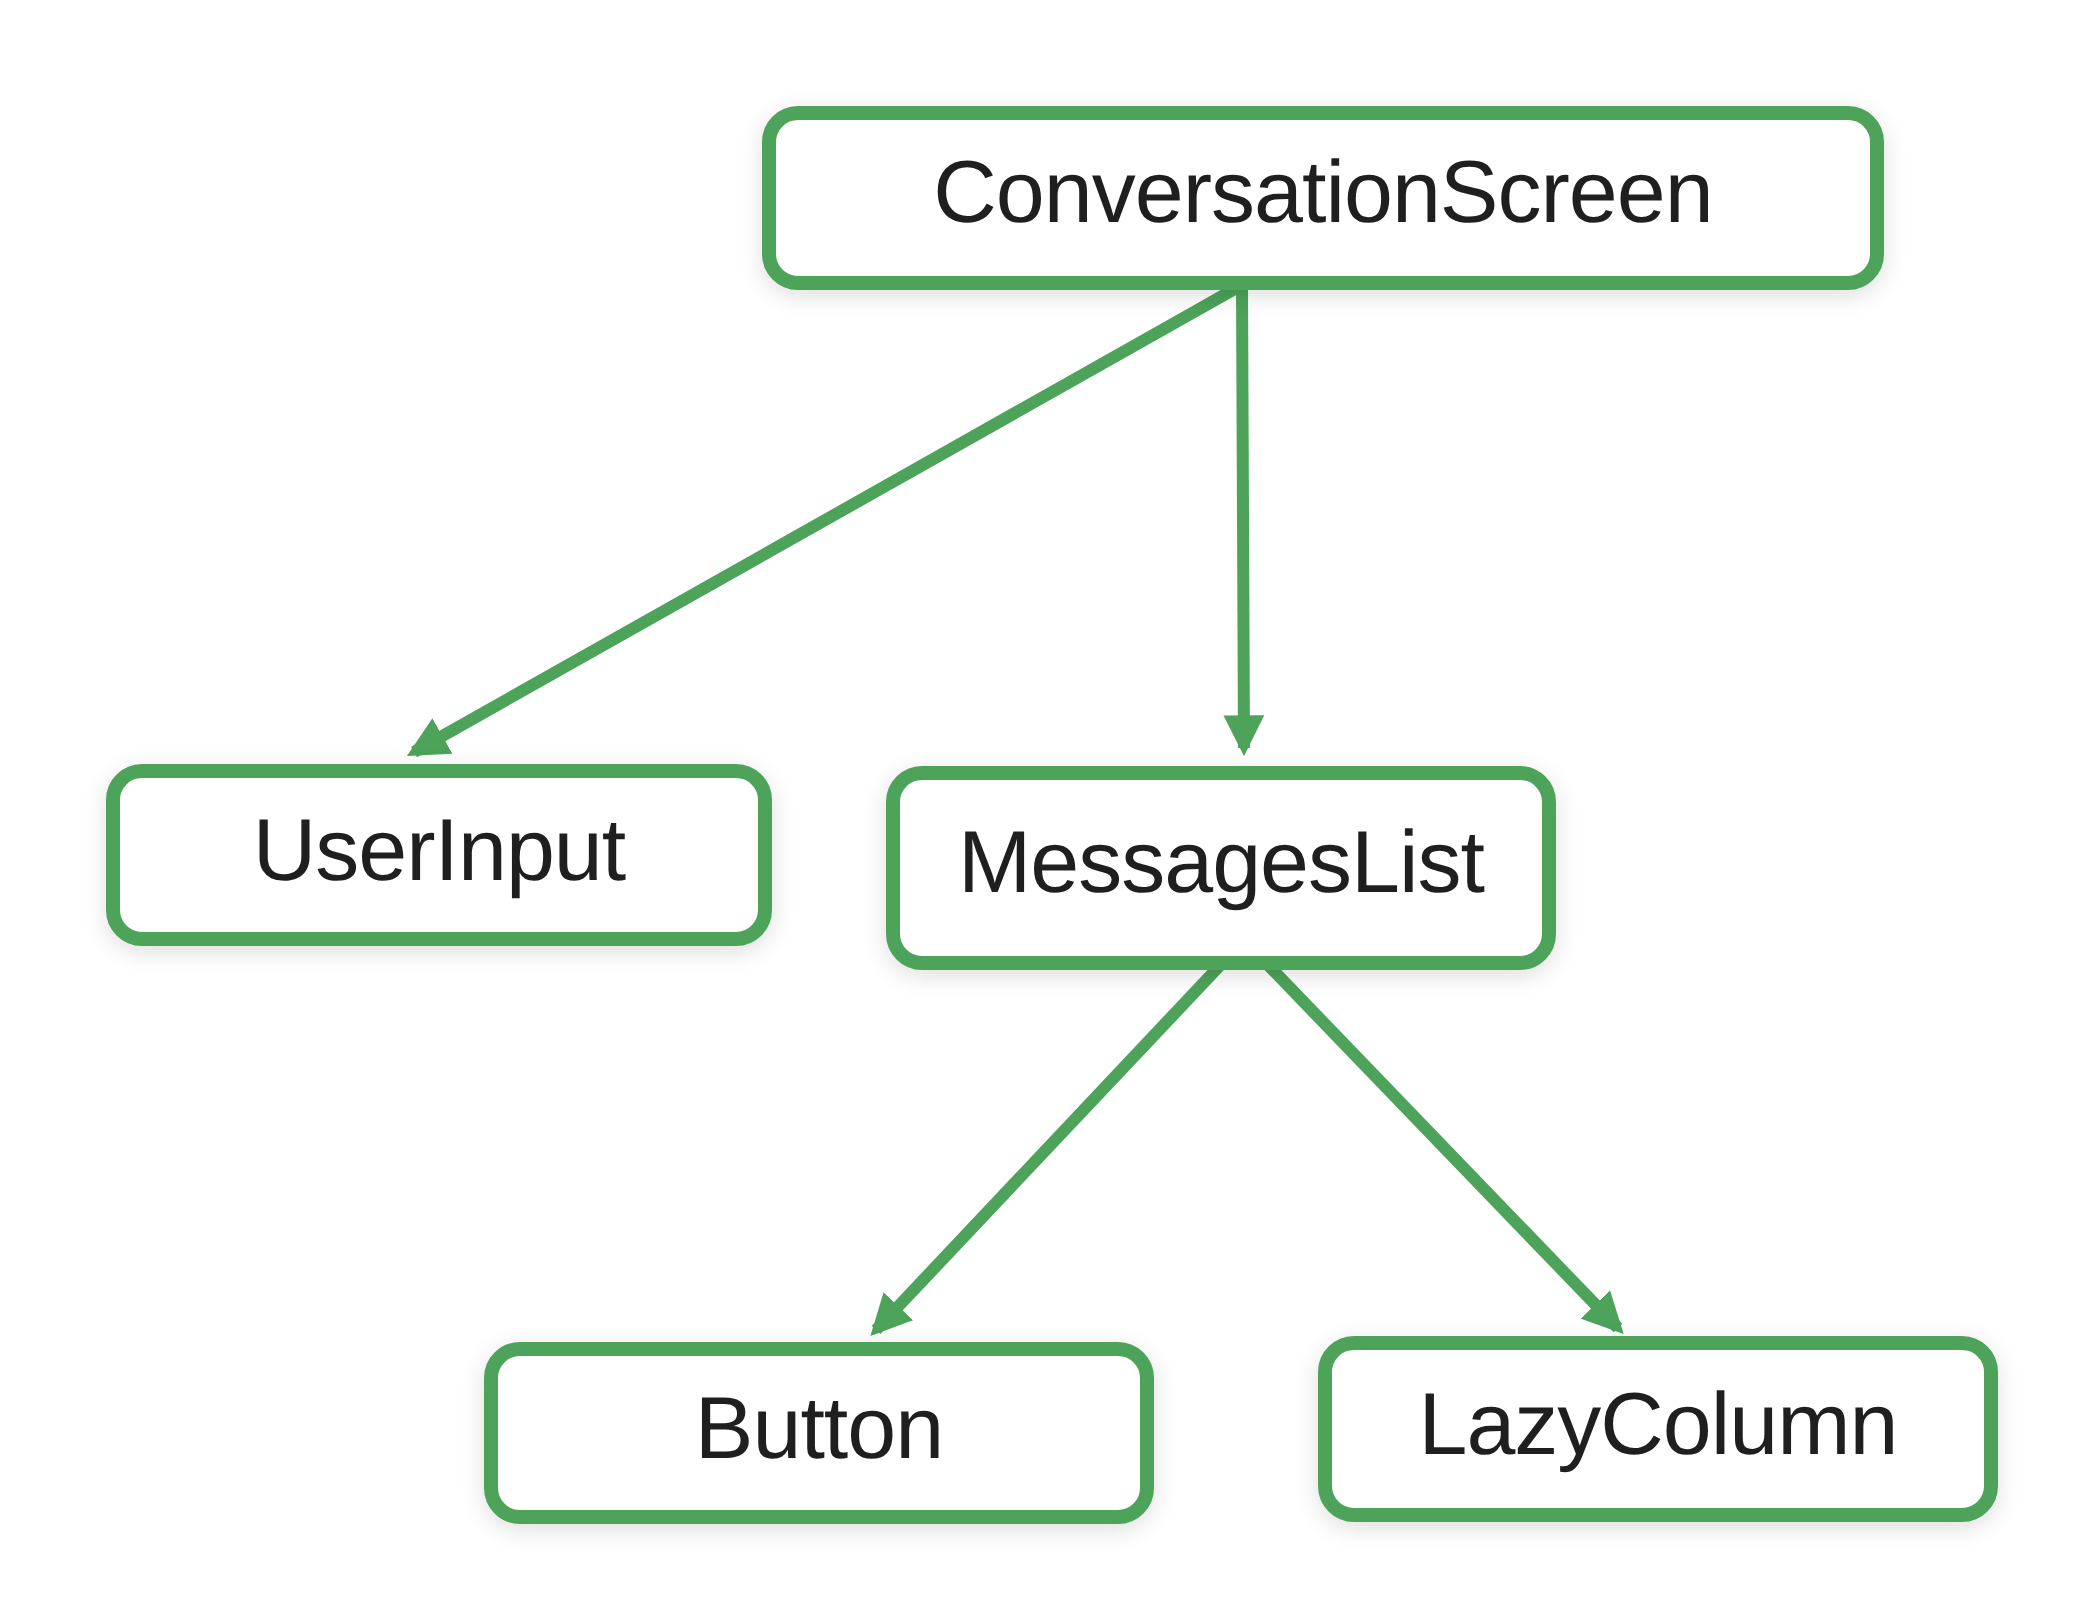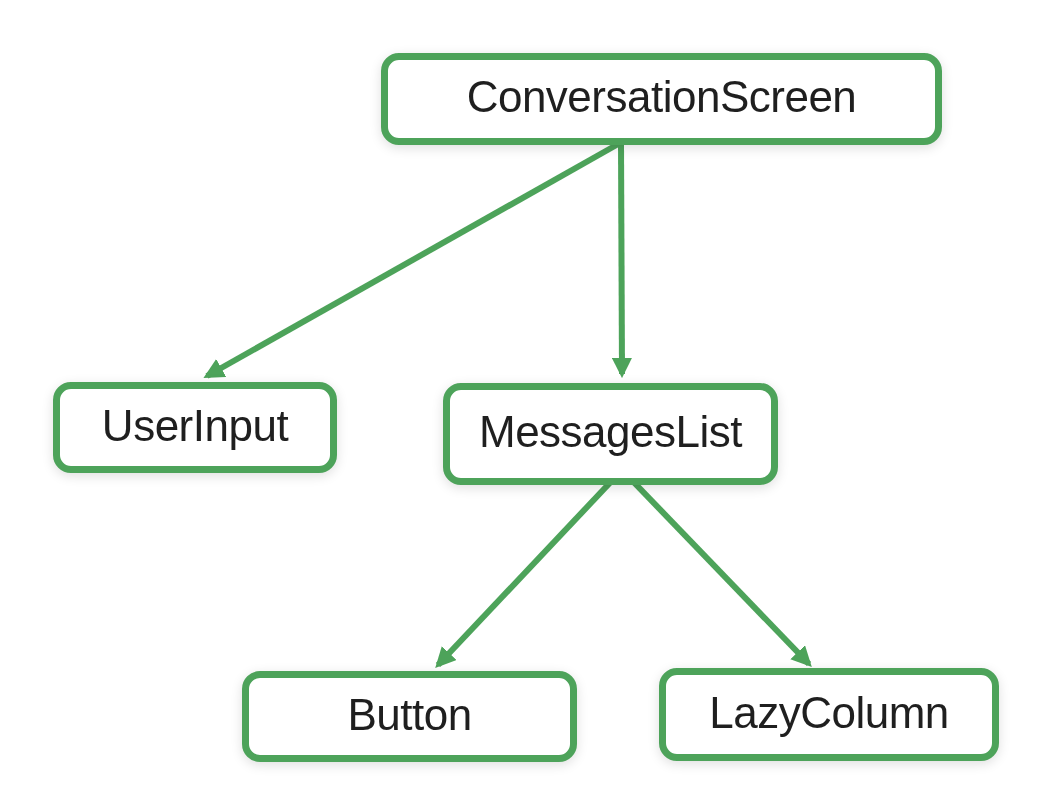--- a/index.html
+++ b/index.html
@@ -45,21 +45,21 @@
   }
   .node-label {
     font-size: 44px;
     line-height: 1;
     color: var(--node-text);
     letter-spacing: -0.5px;
     white-space: nowrap;
     padding-bottom: 4px;
   }
   .n-conversation-screen { left: 341px; top: 53px;  width: 561px; height: 92px; margin-left: 40px; }
-  .n-user-input          { left: 53px;  top: 382px; width: 284px; height: 91px; }
+  .n-user-input          { left: 53px;  top: 382px; width: 333px; height: 91px; }
   .n-messages-list       { left: 443px; top: 383px; width: 335px; height: 102px; }
   .n-button              { left: 242px; top: 671px; width: 335px; height: 91px; }
   .n-lazy-column         { left: 659px; top: 668px; width: 340px; height: 93px; }
 </style>
 </head>
 <body>
 
 <div class="canvas">
 
   <svg class="edges" viewBox="0 0 1040 802" xmlns="http://www.w3.org/2000/svg" aria-hidden="true">

